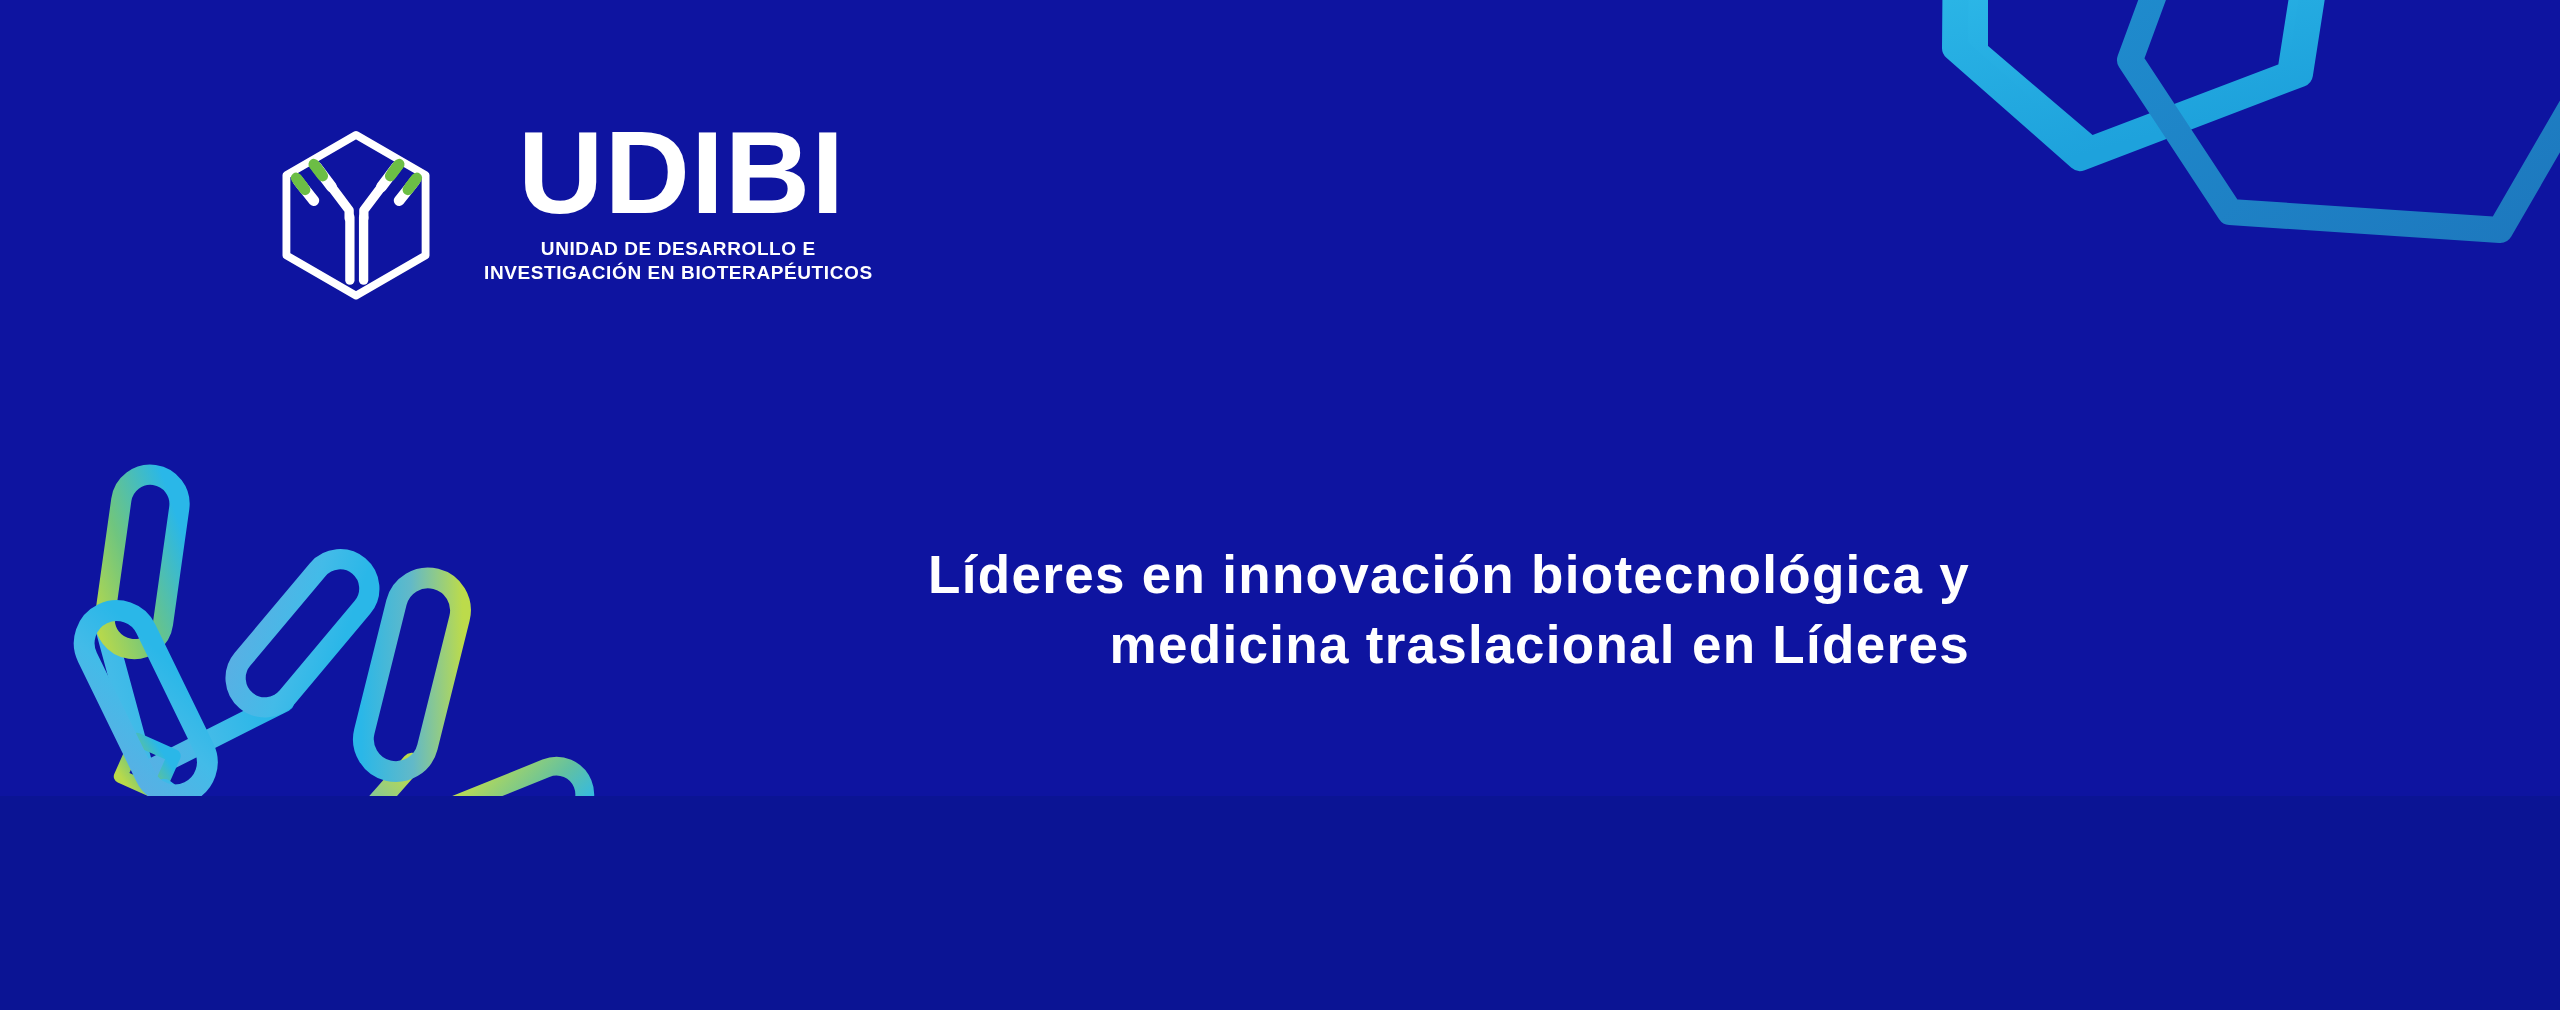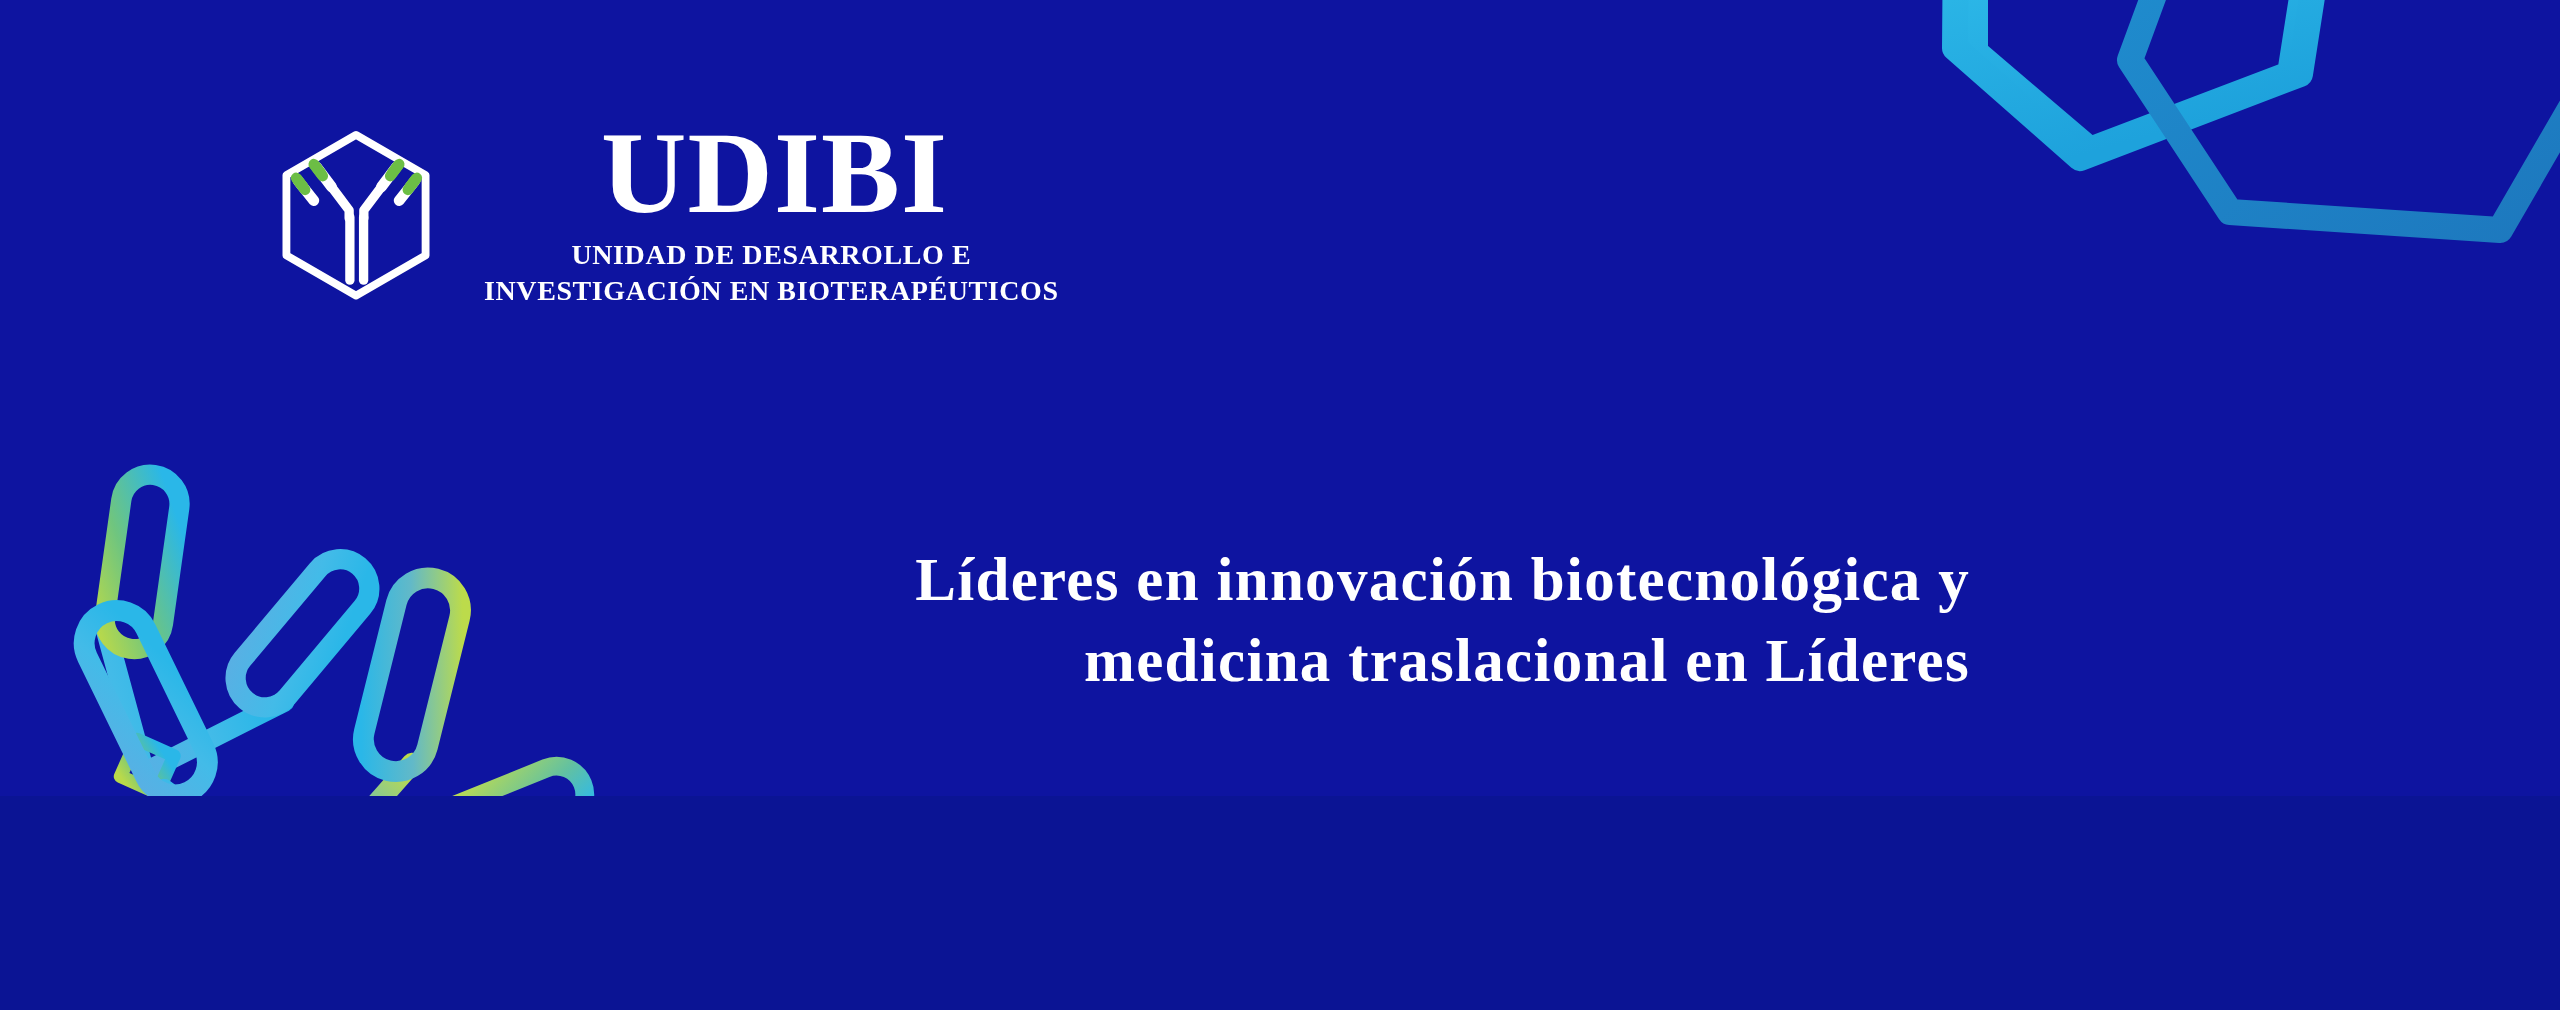--- a/index.html
+++ b/index.html
@@ -10,21 +10,20 @@
   }
   body {
     font-family: "Liberation Sans", sans-serif;
   }
   #banner {
     position: relative;
     width: 2560px;
     height: 796px;
     overflow: hidden;
     background: #0e14a0;
-    font-family: Liberation Serif, serif;
   }
   #bg-svg {
     position: absolute;
     inset: 0;
     width: 2560px;
     height: 1010px;
     display: block;
   }
 
   
@@ -54,39 +53,39 @@
     font-size: 116px;
     font-weight: bold;
     line-height: 0.92;
     letter-spacing: 1px;
     transform: scaleX(1.02);
     transform-origin: left center;
     white-space: nowrap;
   }
   #logo-tagline {
     color: #ffffff;
-    font-size: 28px;
+    font-size: 19px;
     font-weight: bold;
     line-height: 1.28;
     letter-spacing: 0.6px;
     text-align: center;
     margin-top: 10px;
     white-space: nowrap;
   }
   #logo-tagline .tl-line { display: block; }
 
   
   #headline {
     position: absolute;
     left: 560px;
     top: 540px;
     width: 1410px;
     text-align: right;
     color: #ffffff;
-    font-size: 61px;
+    font-size: 53px;
     font-weight: bold;
     line-height: 1.32;
     letter-spacing: 1.3px;
     z-index: 5;
   }
   #headline .hl-line { display: block; }
 </style>
 </head>
 <body>
 

